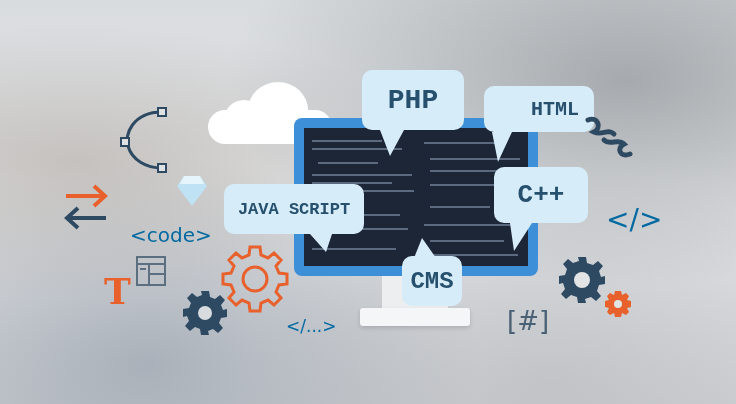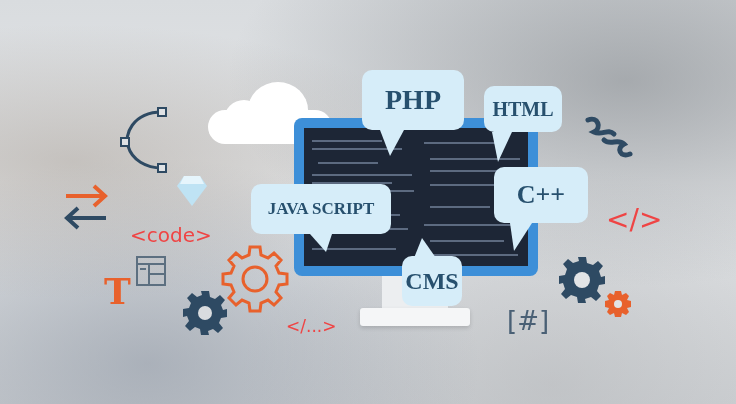--- a/index.html
+++ b/index.html
@@ -15,23 +15,23 @@
   .abs{position:absolute;}
   .cloud{left:208px;top:82px;width:126px;height:62px;}
   .cloud .c1{position:absolute;left:0;top:28px;width:124px;height:34px;background:#fff;border-radius:18px;}
   .cloud .c2{position:absolute;left:40px;top:0;width:60px;height:56px;background:#fff;border-radius:50%;}
   .cloud .c3{position:absolute;left:16px;top:18px;width:40px;height:40px;background:#fff;border-radius:50%;}
   .monitor{left:294px;top:118px;width:244px;height:158px;background:#3d8fd8;border-radius:8px;}
   .screen{position:absolute;left:10px;top:10px;width:224px;height:138px;background:#1d2636;overflow:hidden;}
   .code-line{position:absolute;height:2px;background:#8fa3bd;opacity:0.55;}
   .stand{left:360px;top:308px;width:110px;height:18px;background:#f5f6f7;border-radius:3px;box-shadow:0 2px 4px rgba(0,0,0,0.15);}
   .neck{left:382px;top:276px;width:66px;height:32px;background:#eceef0;}
-  .bubble{position:absolute;background:#d6edf9;border-radius:10px;color:#27506e;font-family:Liberation Serif, serif;font-weight:bold;display:flex;align-items:center;justify-content:center;}
+  .bubble{position:absolute;background:#d6edf9;border-radius:10px;color:#27506e;font-family:Liberation Mono, monospace;font-weight:bold;display:flex;align-items:center;justify-content:center;}
   .tail{position:absolute;width:0;height:0;}
-  .icon-text{position:absolute;color:#ef4444;font-family:"DejaVu Sans",sans-serif;}
+  .icon-text{position:absolute;color:#0369a1;font-family:"DejaVu Sans",sans-serif;}
   .orange{color:#e8612c;}
 </style>
 </head>
 <body>
 
 <div class="bg-dark"></div>
 
 <div class="abs cloud">
   <div class="c1"></div>
     <div class="c2"></div>
@@ -60,26 +60,26 @@
     <div class="code-line" style="left:126px;top:112px;width:74px;"></div>
     <div class="code-line" style="left:126px;top:126px;width:88px;"></div>
   </div>
 </div>
 
 <div class="bubble" style="left:362px;top:70px;width:102px;height:60px;font-size:28px;">
   <span>PHP</span>
 </div>
 <div class="tail" style="left:380px;top:130px;border-left:10px solid transparent;border-right:14px solid transparent;border-top:26px solid #d6edf9;"></div>
 
-<div class="bubble" style="left:484px;top:86px;width:78px;height:46px;font-size:20px;">
+<div class="bubble" style="left:484px;top:86px;width:78px;height:46px;font-size:20px;padding-left:32px;">
   <span>HTML</span>
 </div>
 <div class="tail" style="left:492px;top:132px;border-left:6px solid transparent;border-right:14px solid transparent;border-top:30px solid #d6edf9;"></div>
 
-<div class="bubble" style="left:224px;top:184px;width:140px;height:50px;font-size:17px;margin-left:27px;">
+<div class="bubble" style="left:224px;top:184px;width:140px;height:50px;font-size:17px;">
   <span>JAVA SCRIPT</span>
 </div>
 <div class="tail" style="left:310px;top:234px;border-left:16px solid transparent;border-right:6px solid transparent;border-top:18px solid #d6edf9;"></div>
 
 <div class="bubble" style="left:494px;top:167px;width:94px;height:56px;font-size:26px;">
   <span>C++</span>
 </div>
 <div class="tail" style="left:510px;top:223px;border-left:4px solid transparent;border-right:18px solid transparent;border-top:28px solid #d6edf9;"></div>
 
 <div class="tail" style="left:414px;top:238px;border-left:8px solid transparent;border-right:14px solid transparent;border-bottom:20px solid #d6edf9;"></div>

